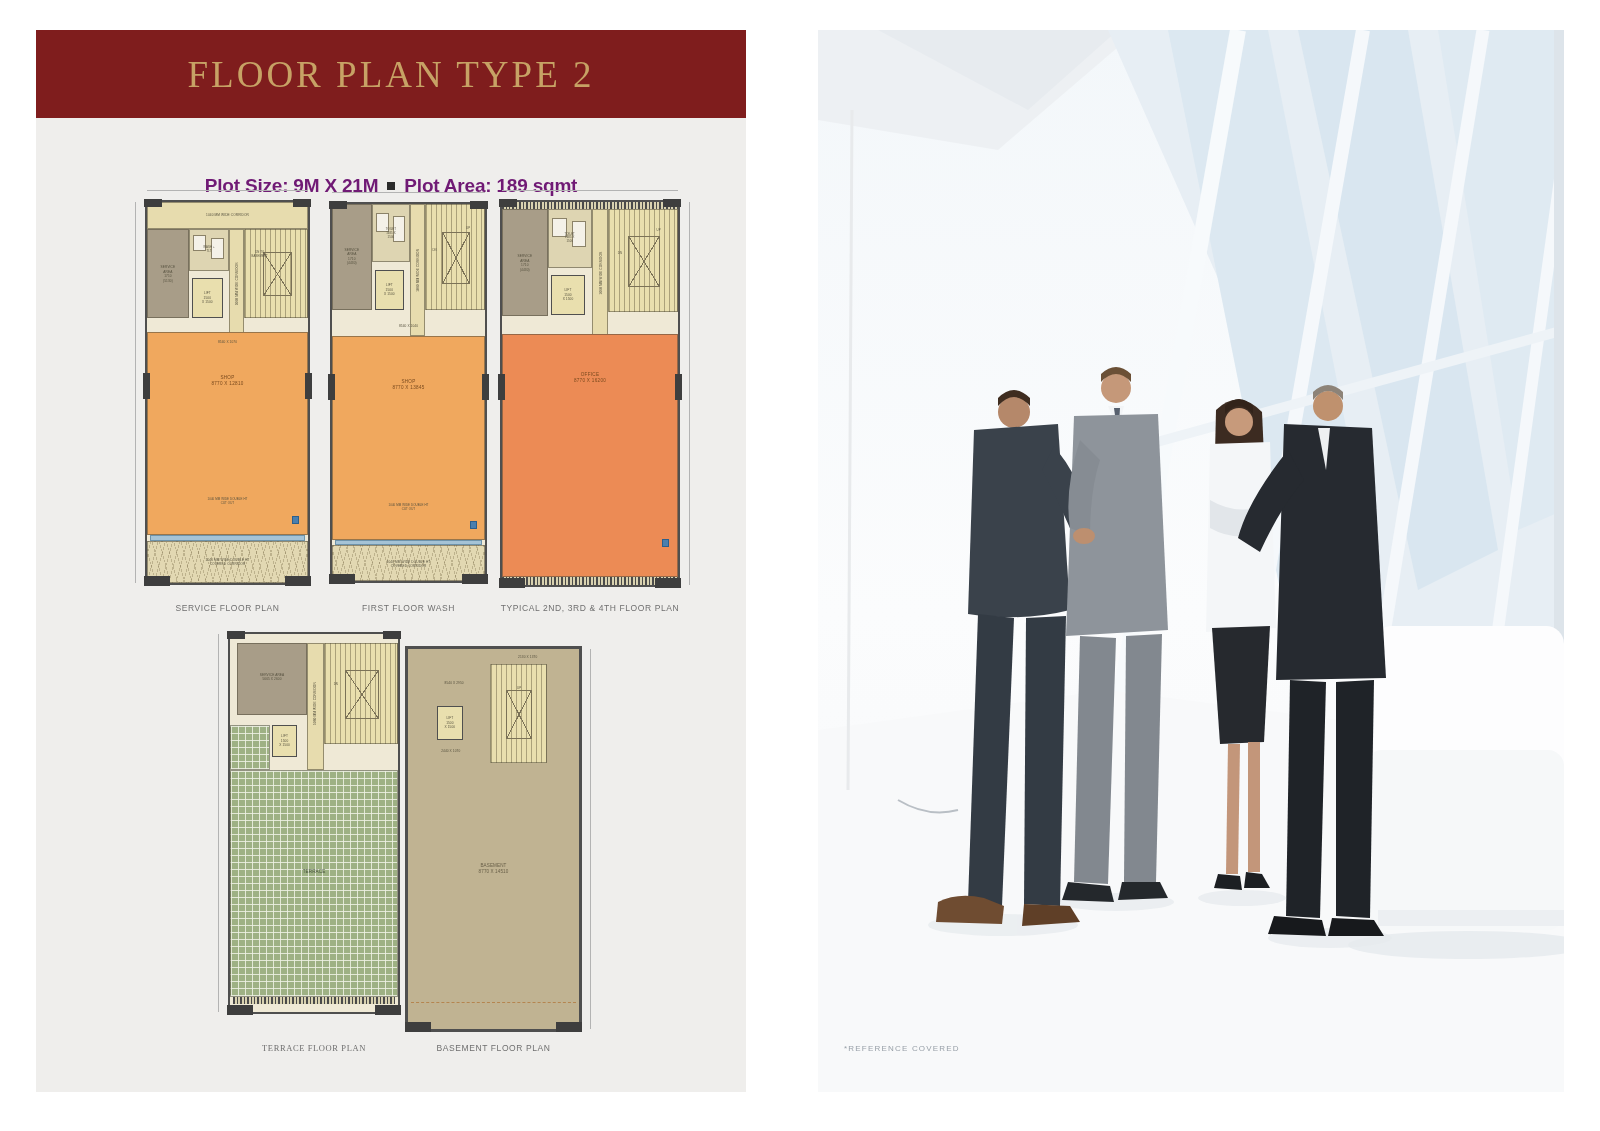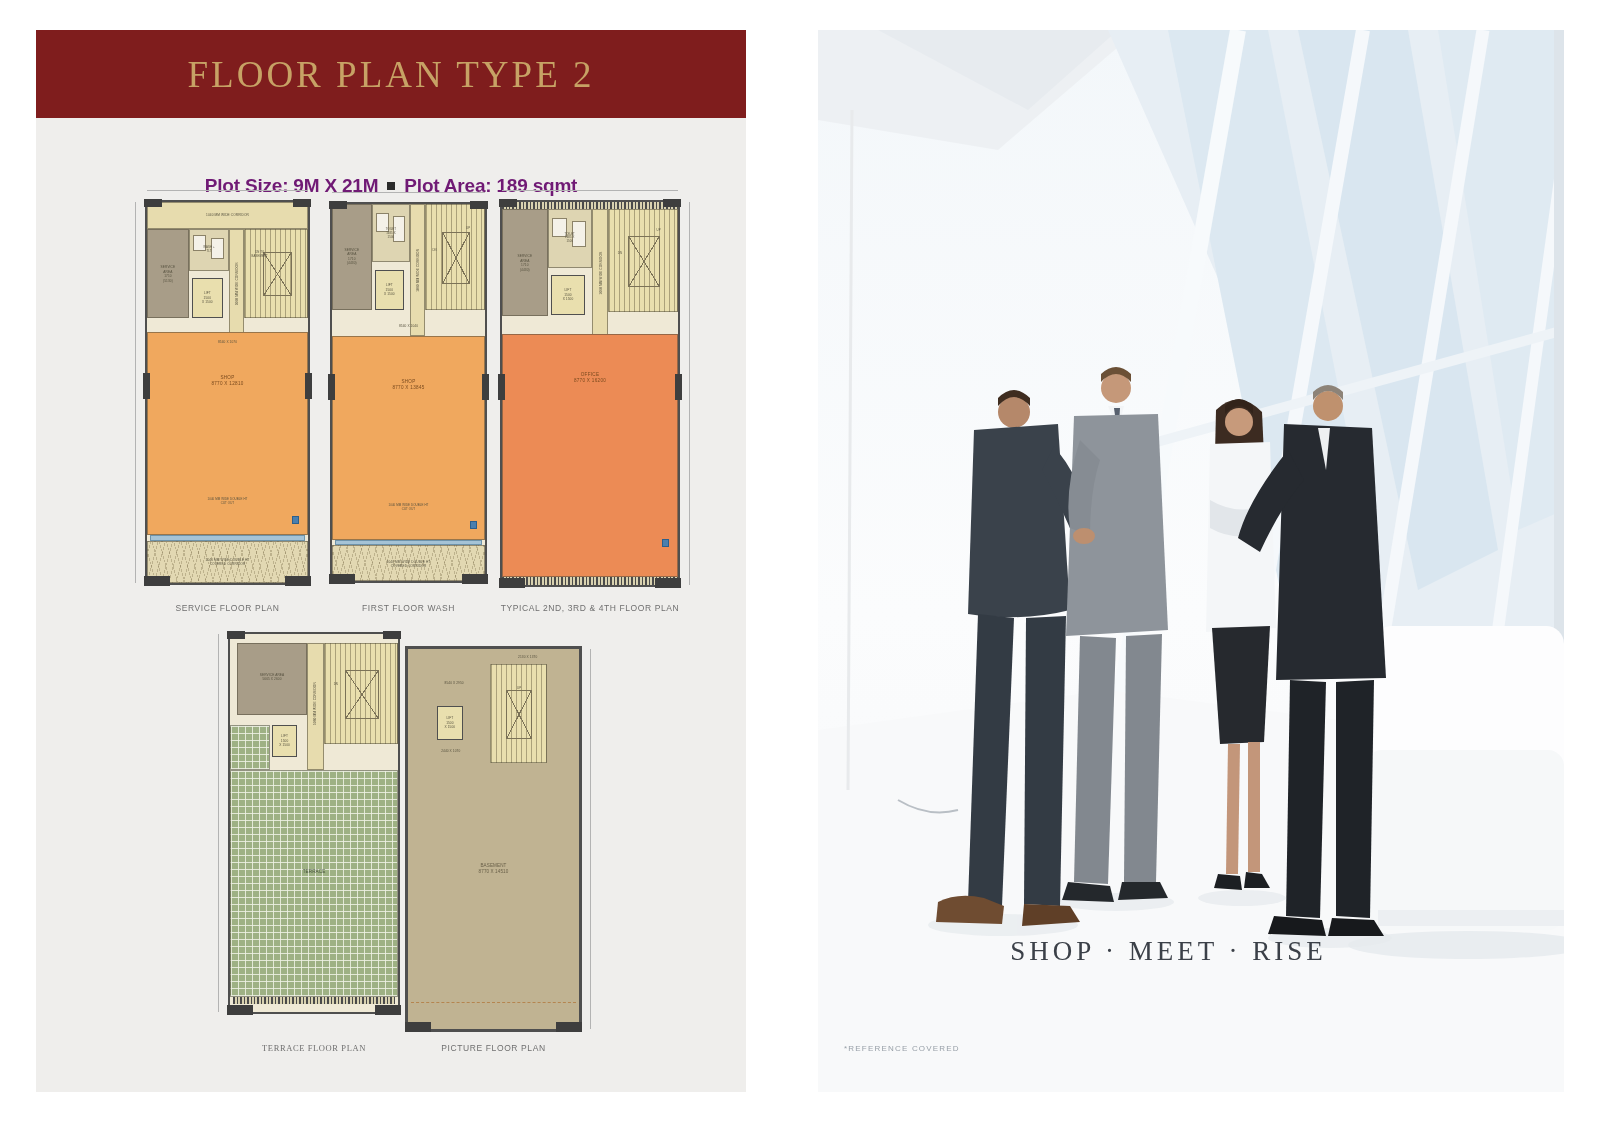--- a/index.html
+++ b/index.html
@@ -246,21 +246,21 @@
 X 1500</div>
       <div class="lbl" style="left:10%;top:25.5%;width:30%;height:3%;">2440 X 1070</div>
       <div class="lbl" style="left:60%;top:8%;width:10%;height:5%;font-size:2.8px;">UP</div>
       <div class="lbl base" style="left:20%;top:54%;width:60%;height:8%;">BASEMENT
 8770 X 14510</div>
       <i class="pier" style="left:-3px;bottom:-3px;width:26px;height:10px;"></i>
       <i class="pier" style="right:-3px;bottom:-3px;width:26px;height:10px;"></i>
     </div>
 
     <div class="plan-name" style="left:192px;top:1013px;width:172px;font-family:Liberation Serif, serif;">TERRACE FLOOR PLAN</div>
-    <div class="plan-name" style="left:369px;top:1013px;width:177px;">PICTURE FLOOR PLAN</div>
+    <div class="plan-name" style="left:369px;top:1013px;width:177px;">BASEMENT FLOOR PLAN</div>
 
   </section>
 
   <section class="page-right">
     <svg viewBox="0 0 746 1062" width="746" height="1062">
       <defs>
         <linearGradient id="bgGrad" x1="0" y1="0" x2="0" y2="1">
           <stop offset="0" stop-color="#f3f7fa"></stop>
           <stop offset="0.55" stop-color="#fbfcfd"></stop>
           <stop offset="1" stop-color="#f6f7f8"></stop>
@@ -338,17 +338,16 @@
         <path d="M495,370 Q510,352 525,370 L525,362 Q510,348 495,362 Z" fill="#8d8378"></path>
         <path d="M466,394 L554,398 L568,648 L458,650 Z" fill="#262a30"></path>
         <polygon points="500,398 512,398 508,440" fill="#eef0f2"></polygon>
         <path d="M470,420 Q430,470 420,508 L442,522 Q462,478 486,450 Z" fill="#262a30"></path>
         <path d="M472,650 L468,886 L502,888 L508,652 Z" fill="#1f2328"></path>
         <path d="M518,652 L518,886 L552,888 L556,650 Z" fill="#1f2328"></path>
         <path d="M456,886 L504,890 L508,906 L450,904 Z" fill="#17191c"></path>
         <path d="M514,888 L556,890 L566,906 L510,906 Z" fill="#17191c"></path>
       </g>
     </svg>
-    <div class="photo-caption">SHOP · MEET · RISE</div>
     <div class="ref-note">*REFERENCE COVERED</div>
   </section>
 
 </div>
 
 </body></html>

